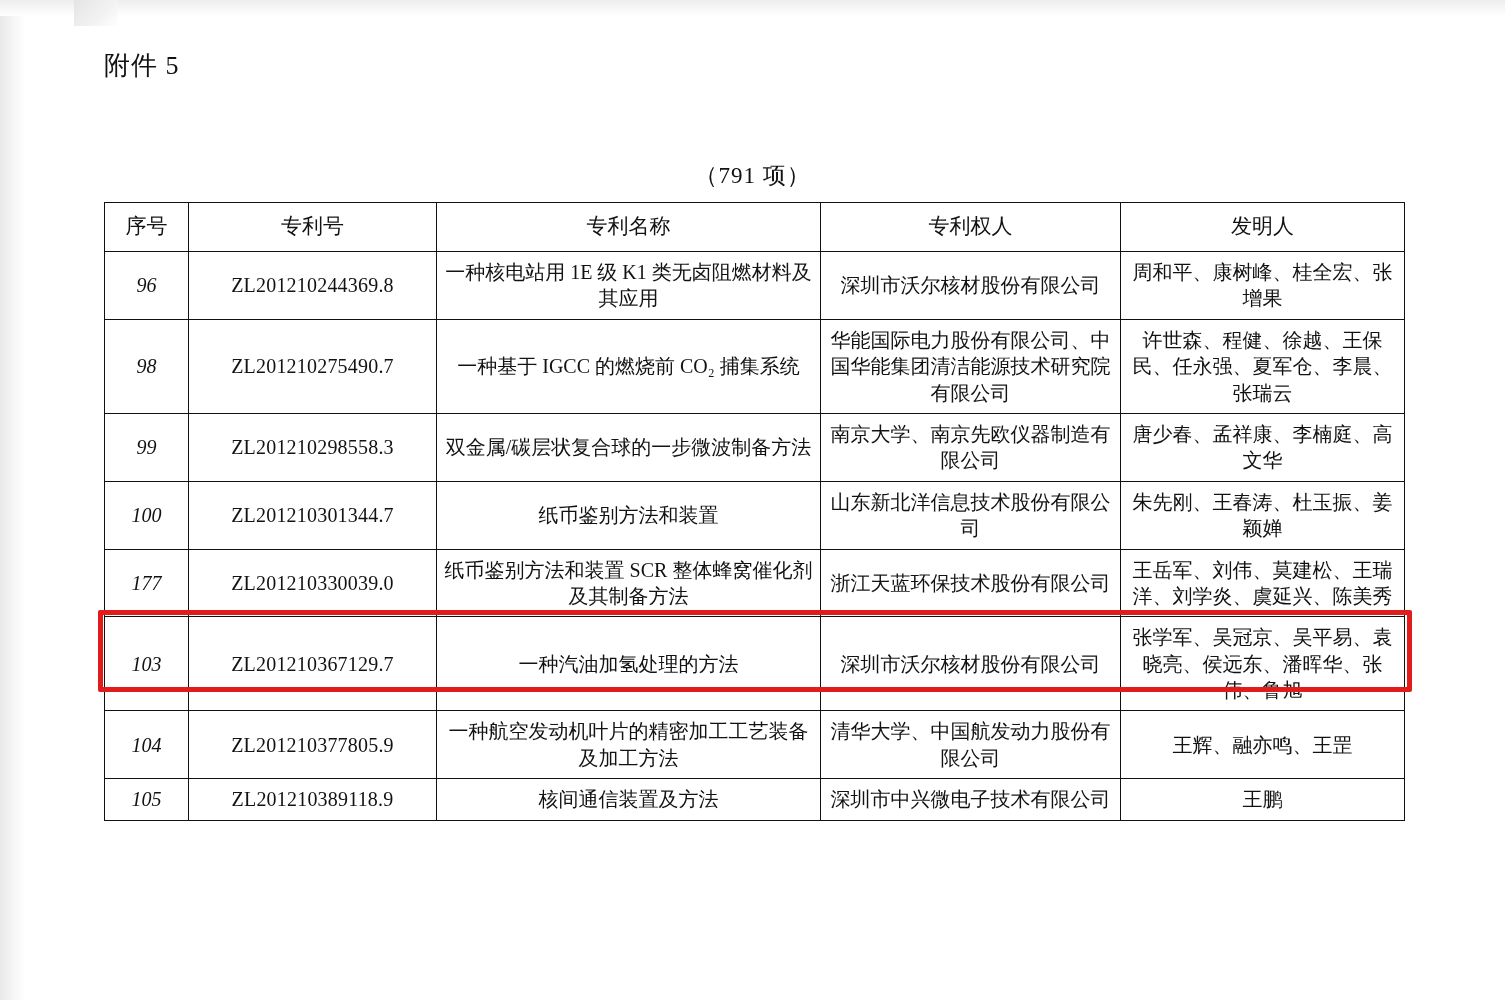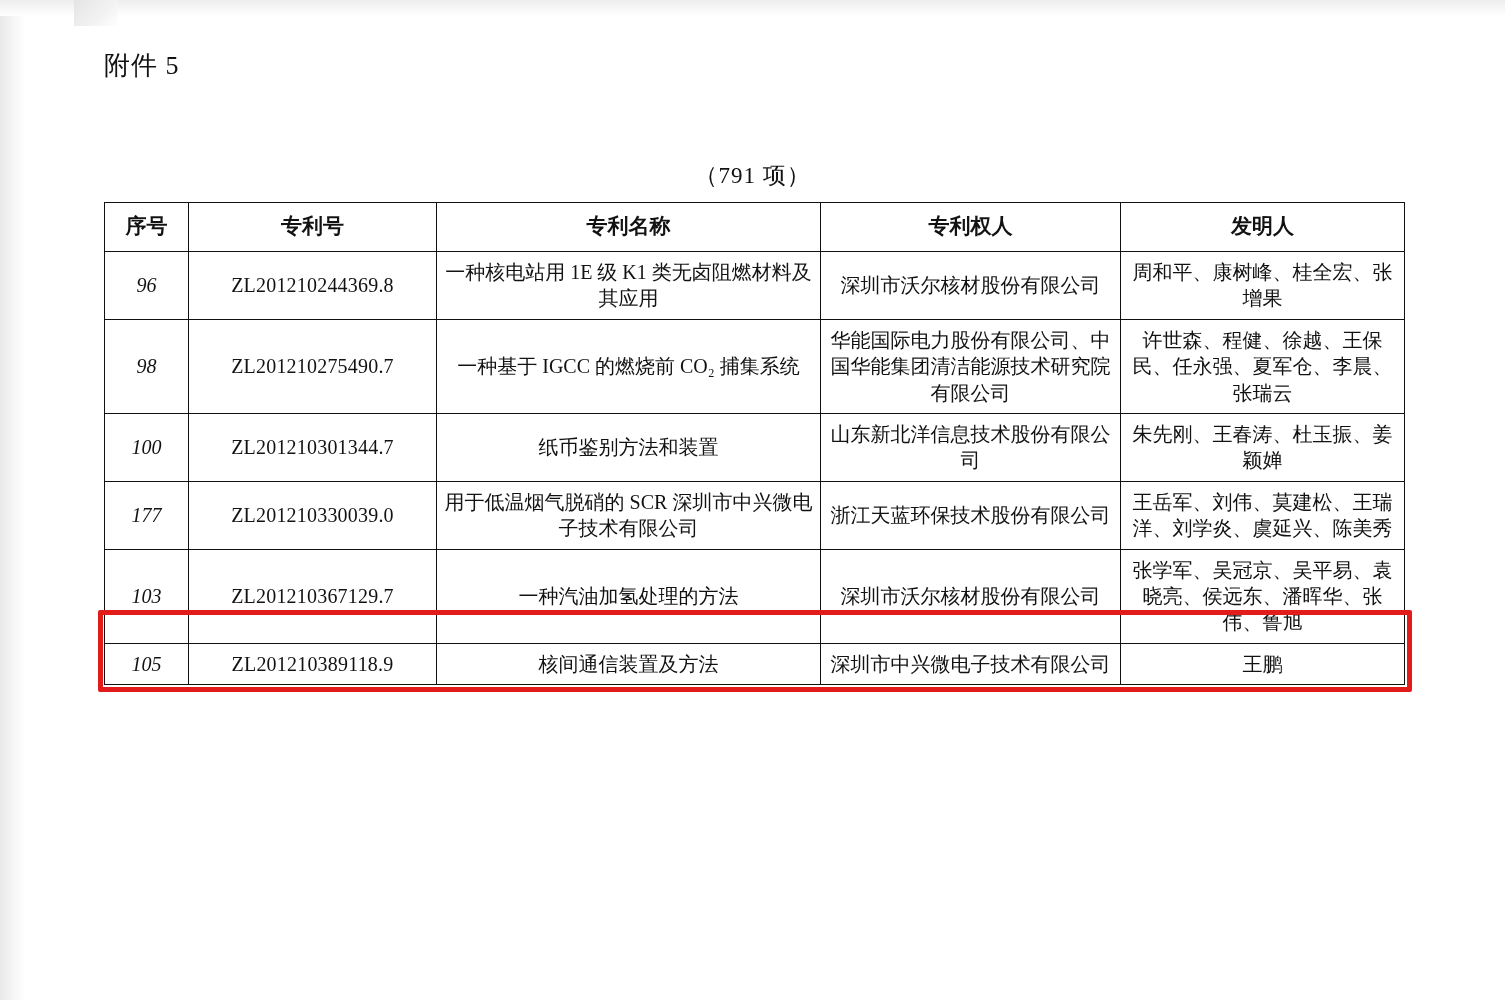--- a/index.html
+++ b/index.html
@@ -91,21 +91,21 @@
   table.patent-table td {
     border: 1.6px solid #111;
     text-align: center;
     vertical-align: middle;
     padding: 7px 6px;
     line-height: 1.32;
     font-size: 20px;
     font-family: "Liberation Serif", "DejaVu Serif", serif;
   }
   table.patent-table th {
-    font-weight: bold;
+    font-weight: normal;
     font-size: 21px;
     height: 38px;
     padding: 5px 4px;
   }
   col.c-idx { width: 84px; }
   col.c-num { width: 248px; }
   col.c-name { width: 384px; }
   col.c-owner { width: 300px; }
   col.c-inv { width: 284px; }
 
@@ -169,41 +169,55 @@
           <td class="inv">周和平、康树峰、桂全宏、张增果</td>
         </tr>
         <tr>
           <td class="idx">98</td>
           <td class="num">ZL201210275490.7</td>
           <td class="name">一种基于 IGCC 的燃烧前 CO₂ 捕集系统</td>
           <td class="owner">华能国际电力股份有限公司、中国华能集团清洁能源技术研究院有限公司</td>
           <td class="inv">许世森、程健、徐越、王保民、任永强、夏军仓、李晨、张瑞云</td>
         </tr>
         <tr>
+          <td class="idx">99</td>
+          <td class="num">ZL201210298558.3</td>
+          <td class="name">双金属/碳层状复合球的一步微波制备方法</td>
+          <td class="owner">南京大学、南京先欧仪器制造有限公司</td>
+          <td class="inv">唐少春、孟祥康、李楠庭、高文华</td>
+        </tr>
+        <tr>
           <td class="idx">100</td>
           <td class="num">ZL201210301344.7</td>
           <td class="name">纸币鉴别方法和装置</td>
           <td class="owner">山东新北洋信息技术股份有限公司</td>
           <td class="inv">朱先刚、王春涛、杜玉振、姜颖婵</td>
         </tr>
         <tr>
           <td class="idx">177</td>
           <td class="num">ZL201210330039.0</td>
-          <td class="name">用于低温烟气脱硝的 SCR 深圳市中兴微电子技术有限公司</td>
+          <td class="name">纸币鉴别方法和装置 SCR 整体蜂窝催化剂及其制备方法</td>
           <td class="owner">浙江天蓝环保技术股份有限公司</td>
           <td class="inv">王岳军、刘伟、莫建松、王瑞洋、刘学炎、虞延兴、陈美秀</td>
         </tr>
         <tr>
           <td class="idx">103</td>
           <td class="num">ZL201210367129.7</td>
           <td class="name">一种汽油加氢处理的方法</td>
           <td class="owner">深圳市沃尔核材股份有限公司</td>
           <td class="inv">张学军、吴冠京、吴平易、袁晓亮、侯远东、潘晖华、张伟、鲁旭</td>
         </tr>
         <tr>
+          <td class="idx">104</td>
+          <td class="num">ZL201210377805.9</td>
+          <td class="name">一种航空发动机叶片的精密加工工艺装备及加工方法</td>
+          <td class="owner">清华大学、中国航发动力股份有限公司</td>
+          <td class="inv">王辉、融亦鸣、王罡</td>
+        </tr>
+        <tr>
           <td class="idx">105</td>
           <td class="num">ZL201210389118.9</td>
           <td class="name">核间通信装置及方法</td>
           <td class="owner">深圳市中兴微电子技术有限公司</td>
           <td class="inv">王鹏</td>
         </tr>
       </tbody>
     </table>
   </div>
 

